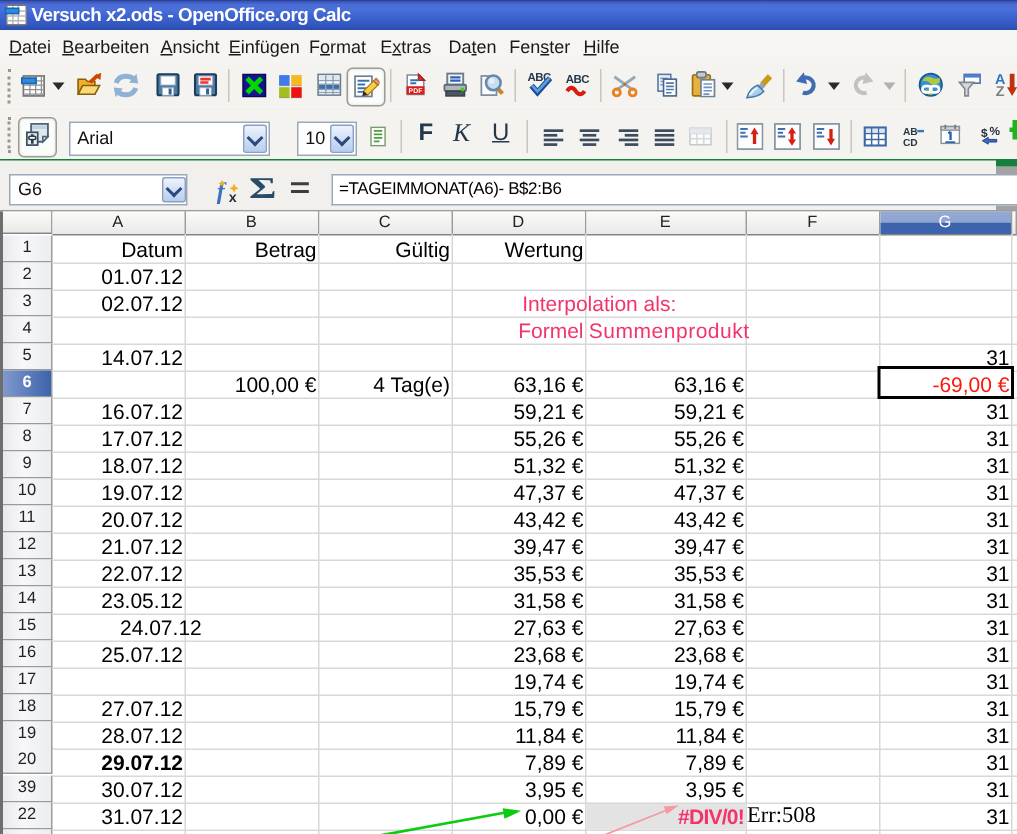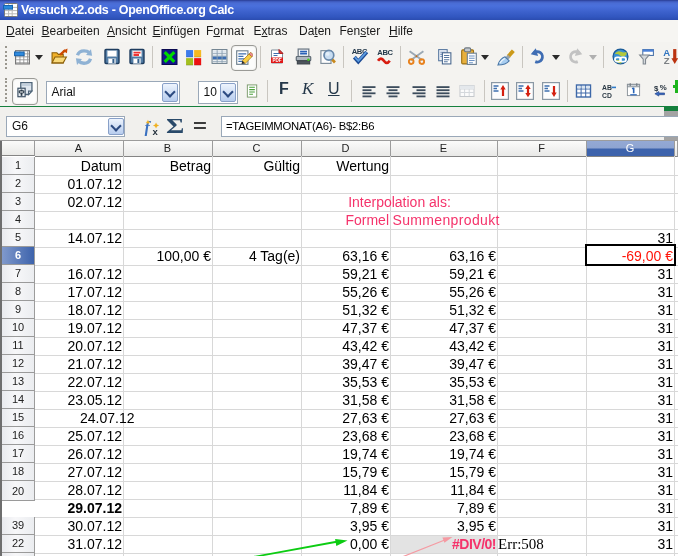--- a/index.html
+++ b/index.html
@@ -367,21 +367,21 @@
 <div class="rh" style="top:178px;height:17px;line-height:17px">10</div>
 <div class="rh" style="top:196px;height:17px;line-height:17px">11</div>
 <div class="rh" style="top:214px;height:17px;line-height:17px">12</div>
 <div class="rh" style="top:232px;height:17px;line-height:17px">13</div>
 <div class="rh" style="top:250px;height:17px;line-height:17px">14</div>
 <div class="rh" style="top:268px;height:17px;line-height:17px">15</div>
 <div class="rh" style="top:286px;height:17px;line-height:17px">16</div>
 <div class="rh" style="top:304px;height:17px;line-height:17px">17</div>
 <div class="rh" style="top:322px;height:17px;line-height:17px">18</div>
 <div class="rh" style="top:340px;height:17px;line-height:17px">19</div>
-<div class="rh" style="top:342px;height:17px;line-height:17px">20</div>
+<div class="rh" style="top:357px;height:17px;line-height:17px">20</div>
 <div class="rh" style="top:376px;height:17px;line-height:17px">39</div>
 <div class="rh" style="top:394px;height:17px;line-height:17px">22</div>
 <div class="rh" style="top:412px;height:3px"></div>
 <div class="vline" style="left:123px;top:15px;height:400px"></div>
 <div class="vline" style="left:212px;top:15px;height:400px"></div>
 <div class="vline" style="left:301px;top:15px;height:400px"></div>
 <div class="vline" style="left:390px;top:15px;height:400px"></div>
 <div class="vline" style="left:497px;top:15px;height:400px"></div>
 <div class="vline" style="left:586px;top:15px;height:400px"></div>
 <div class="vline" style="left:674px;top:15px;height:400px"></div>
@@ -417,21 +417,20 @@
 <div class="cell r " style="left:35.5px;top:124px;width:86.5px;line-height:18px;">16.07.12</div>
 <div class="cell r " style="left:35.5px;top:142px;width:86.5px;line-height:18px;">17.07.12</div>
 <div class="cell r " style="left:35.5px;top:160px;width:86.5px;line-height:18px;">18.07.12</div>
 <div class="cell r " style="left:35.5px;top:178px;width:86.5px;line-height:18px;">19.07.12</div>
 <div class="cell r " style="left:35.5px;top:196px;width:86.5px;line-height:18px;">20.07.12</div>
 <div class="cell r " style="left:35.5px;top:214px;width:86.5px;line-height:18px;">21.07.12</div>
 <div class="cell r " style="left:35.5px;top:232px;width:86.5px;line-height:18px;">22.07.12</div>
 <div class="cell r " style="left:35.5px;top:250px;width:86.5px;line-height:18px;">23.05.12</div>
 <div class="cell r " style="left:35.5px;top:268px;width:66px;line-height:18px;margin-left:33px;">24.07.12</div>
 <div class="cell r " style="left:35.5px;top:286px;width:86.5px;line-height:18px;">25.07.12</div>
-<div class="cell r " style="left:35.5px;top:304px;width:86.5px;line-height:18px;">26.07.12</div>
 <div class="cell r " style="left:35.5px;top:322px;width:86.5px;line-height:18px;">27.07.12</div>
 <div class="cell r " style="left:35.5px;top:340px;width:86.5px;line-height:18px;">28.07.12</div>
 <div class="cell r " style="left:35.5px;top:358px;width:86.5px;line-height:18px;font-weight:bold;">29.07.12</div>
 <div class="cell r " style="left:35.5px;top:376px;width:86.5px;line-height:18px;">30.07.12</div>
 <div class="cell r " style="left:35.5px;top:394px;width:86.5px;line-height:18px;">31.07.12</div>
 <div class="cell pink" style="left:301.5px;top:52px;width:196px;line-height:18px;text-align:center">Interpolation als:</div>
 <div class="cell r pink" style="left:302.5px;top:70px;width:86.5px;line-height:18px;">Formel</div>
 <div class="cell pink" style="left:392.5px;top:70px;width:104px;line-height:18px;letter-spacing:0.35px">Summenprodukt</div>
 <div class="cell r " style="left:124.5px;top:106px;width:86.5px;line-height:18px;">100,00 €</div>
 <div class="cell r " style="left:213.5px;top:106px;width:86.5px;line-height:18px;">4 Tag(e)</div>

